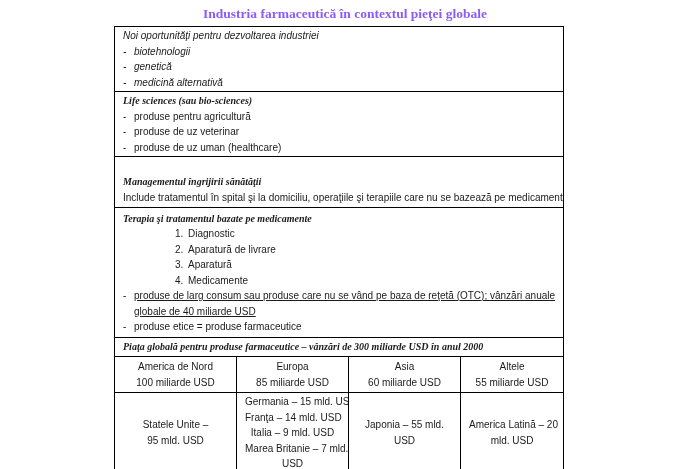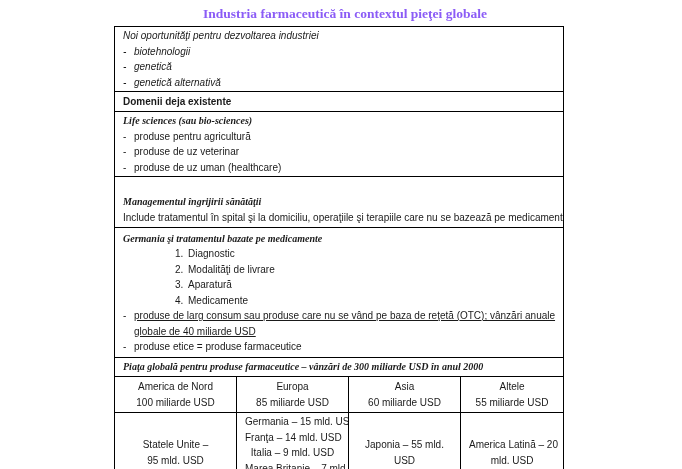--- a/index.html
+++ b/index.html
@@ -99,30 +99,25 @@
         <div class="dash-item italic">
           <span class="marker">-</span>
           <span>biotehnologii</span>
         </div>
         <div class="dash-item italic">
           <span class="marker">-</span>
           <span>genetică</span>
         </div>
         <div class="dash-item italic">
           <span class="marker">-</span>
-          <span>genetică alternativă</span>
-        </div>
-      </td>
-    </tr>
-
-    <tr style="height:20px">
-      <td colspan="4">
-        <div class="section-title-bold" style="line-height:17px">Domenii deja existente</div>
-      </td>
-    </tr>
+          <span>medicină alternativă</span>
+        </div>
+      </td>
+    </tr>
+
 
     <tr style="height:62px">
       <td colspan="4" style="vertical-align:middle">
         <div class="lh section-title-bolditalic">Life sciences (sau bio-sciences)</div>
         <div class="dash-item">
           <span class="marker">-</span>
           <span>produse pentru agricultură</span>
         </div>
         <div class="dash-item">
           <span class="marker">-</span>
@@ -137,28 +132,28 @@
 
     <tr style="height:34px">
       <td colspan="4">
         <div class="mgmt-title section-title-bolditalic">Managementul îngrijirii sănătăţii</div>
         <div class="desc-line">Include tratamentul în spital şi la domiciliu, operaţiile şi terapiile care nu se bazează pe medicamente</div>
       </td>
     </tr>
 
     <tr style="height:130px">
       <td colspan="4" style="vertical-align:middle">
-        <div class="lh section-title-bolditalic">Germania şi tratamentul bazate pe medicamente</div>
+        <div class="lh section-title-bolditalic">Terapia şi tratamentul bazate pe medicamente</div>
         <div class="numbered-item">
           <span class="num">1.</span>
           <span>Diagnostic</span>
         </div>
         <div class="numbered-item">
           <span class="num">2.</span>
-          <span>Modalităţi de livrare</span>
+          <span>Aparatură de livrare</span>
         </div>
         <div class="numbered-item">
           <span class="num">3.</span>
           <span>Aparatură</span>
         </div>
         <div class="numbered-item">
           <span class="num">4.</span>
           <span>Medicamente</span>
         </div>
         <div class="dash-item">

